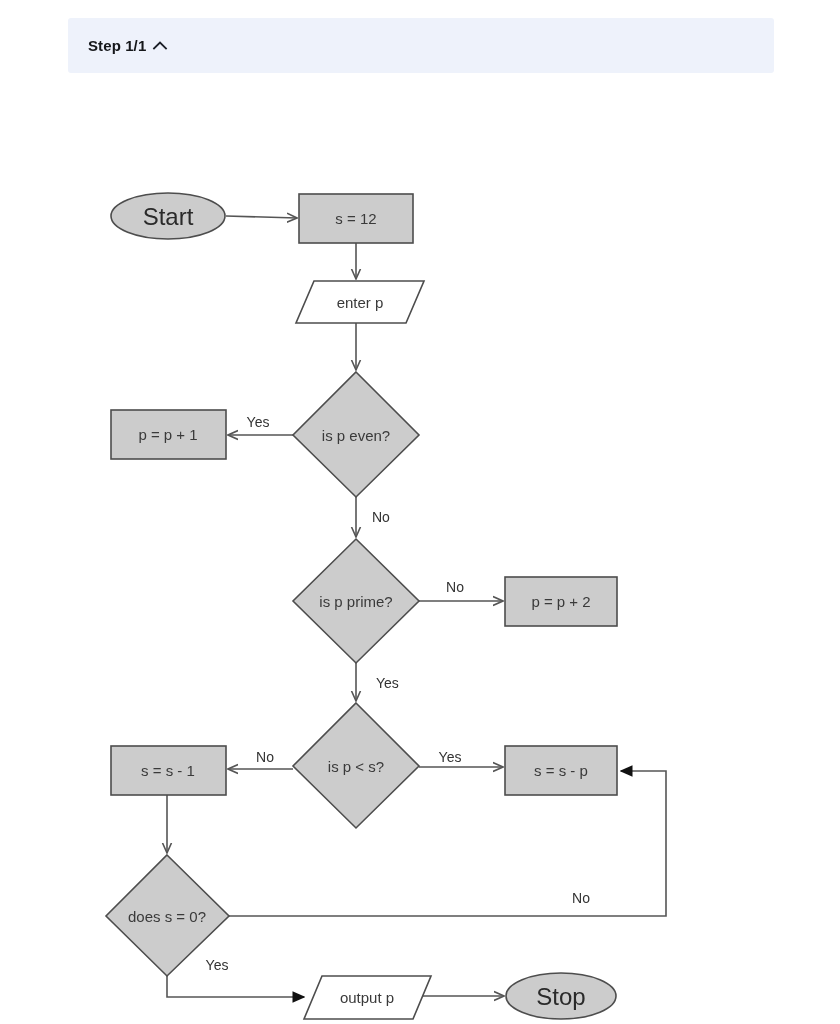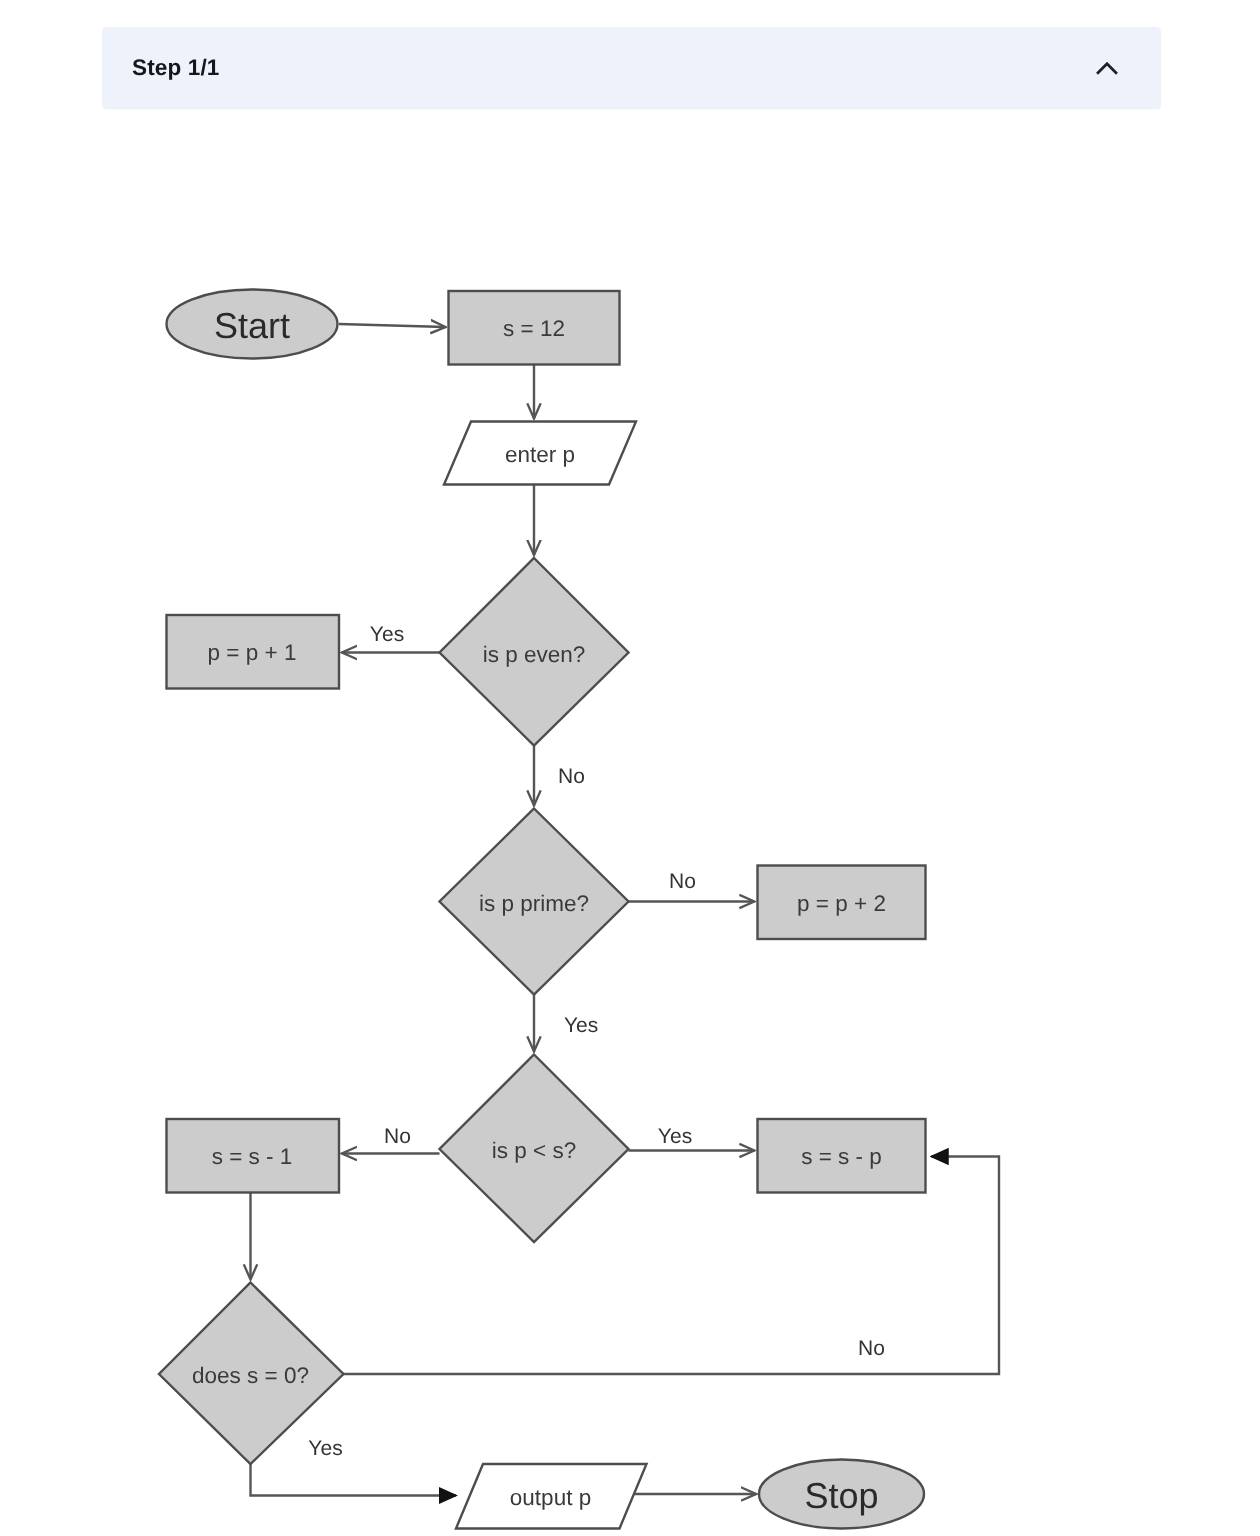--- a/index.html
+++ b/index.html
@@ -24,21 +24,21 @@
   .step-bar {
     position: absolute;
     left: 68px;
     top: 18px;
     width: 706px;
     height: 55px;
     background: #eef2fb;
     border-radius: 3px;
     display: flex;
     align-items: center;
-    justify-content: space-between;
+    justify-content: flex-start;
     box-sizing: border-box;
     padding: 0 22px 0 20px;
   }
   .step-title {
     font-size: 15px;
     font-weight: bold;
     color: #15171a;
     letter-spacing: 0.1px;
   }
   .collapse-btn {

